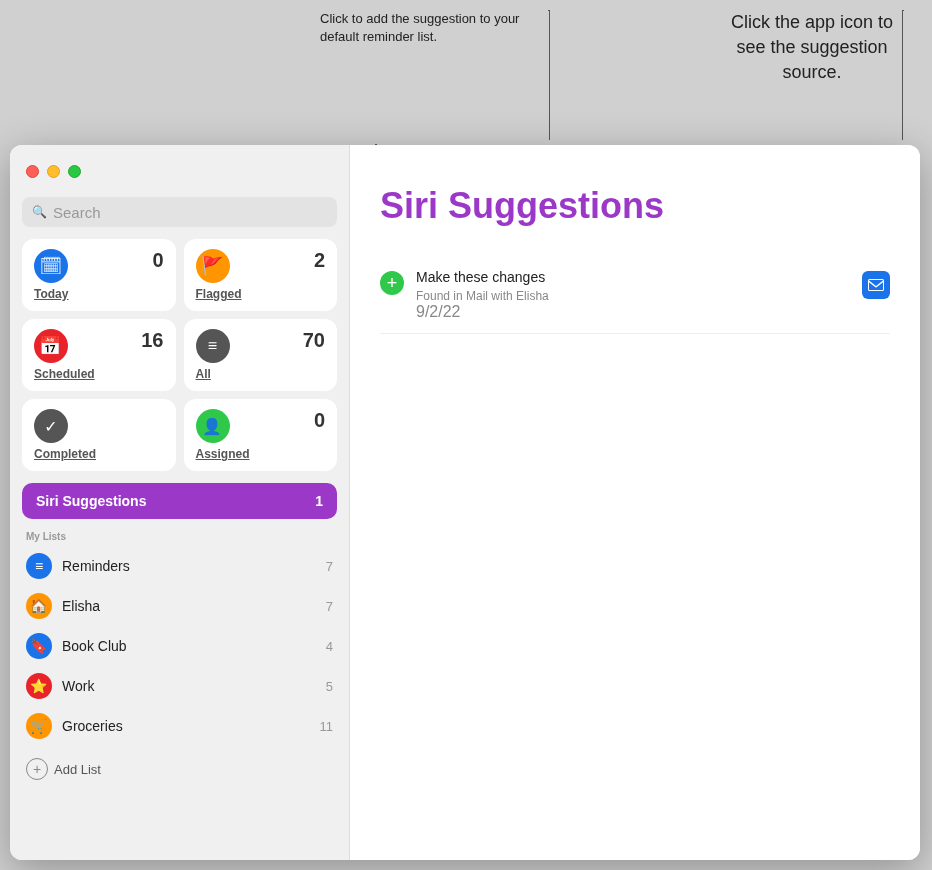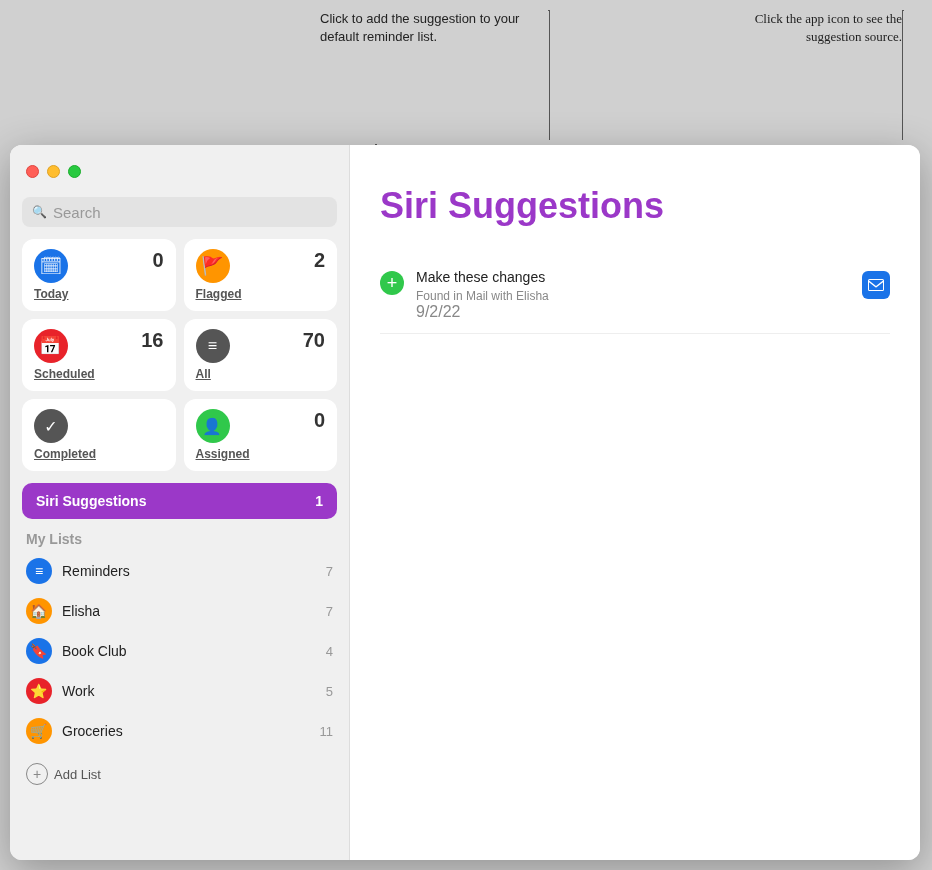--- a/index.html
+++ b/index.html
@@ -21,25 +21,24 @@
       font-size: 13px;
       color: #222;
       text-align: left;
       line-height: 1.4;
     }
     .tooltip-right {
       position: absolute;
       top: 10px;
       right: 30px;
       width: 180px;
-      font-size: 13px;
+      font-size: 18px;
       color: #222;
-      text-align: right;
+      text-align: center;
       line-height: 1.4;
-      font-family: Liberation Serif, serif;
     }
     .tooltip-bracket-left {
       position: absolute;
       top: 10px;
       left: 548px;
       width: 2px;
       height: 130px;
       border-top: 1.5px solid #555;
       border-right: 1.5px solid #555;
     }
@@ -177,21 +176,21 @@
     }
     .list-active-count {
       color: white;
       font-size: 14px;
       font-weight: 600;
     }
 
     
     .section-header {
       padding: 8px 16px 4px 16px;
-      font-size: 14px;
+      font-size: 10px;
       font-weight: 700;
       color: #999;
       text-transform: none;
       letter-spacing: 0;
     }
 
     
     .list-item {
       display: flex;
       align-items: center;

